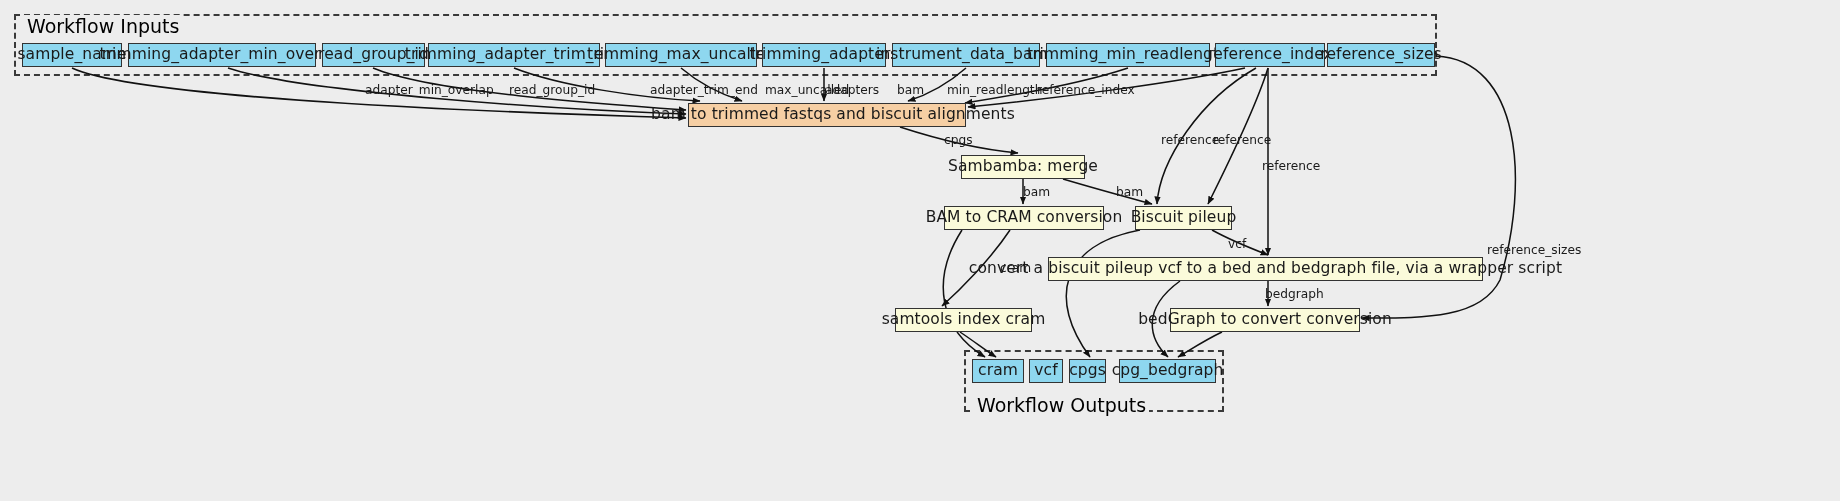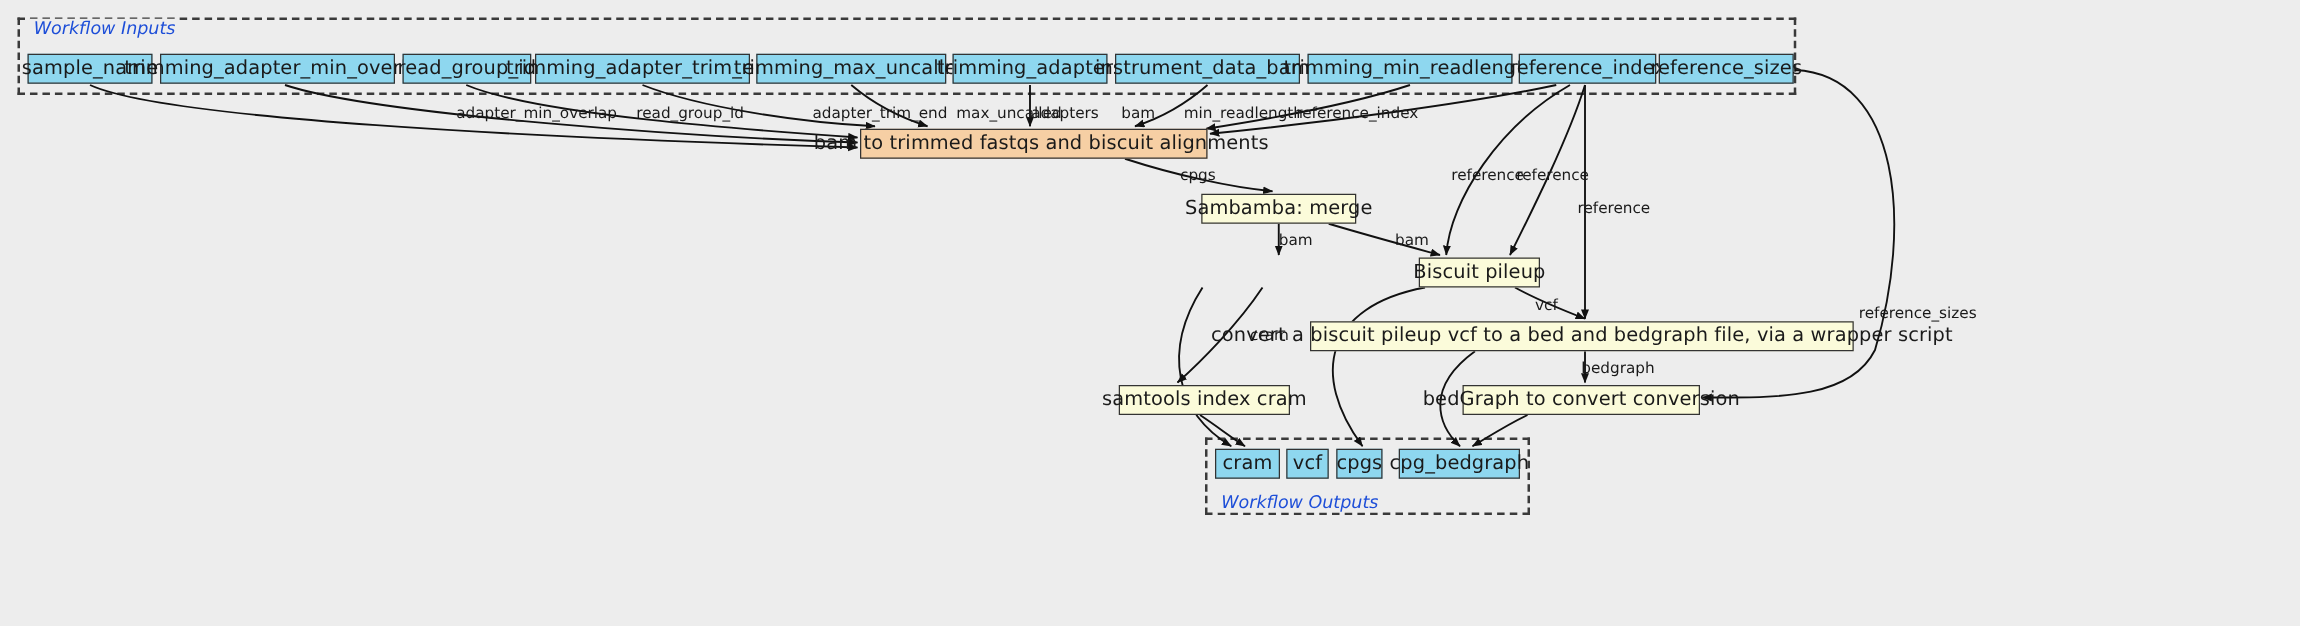--- a/index.html
+++ b/index.html
@@ -49,26 +49,25 @@
     padding-left: 12px;
   }
   .group {
     position: absolute;
     box-sizing: border-box;
     border: 2.2px dashed #3a3a3a;
     background: transparent;
   }
   .group-label {
     position: absolute;
-    font-size: 14px;
-    color: #1d4ed8;
+    font-size: 19px;
+    color: #000000;
     background: #ededed;
     padding: 0 3px;
     white-space: nowrap;
-    font-style: italic;
   }
   .edge-label {
     position: absolute;
     font-size: 12.2px;
     color: #1a1a1a;
     white-space: nowrap;
     line-height: 1;
     text-align: right;
   }
 </style>
@@ -138,20 +137,21 @@
   <div class="node io" style="left:428px; top:43px; width:172px; height:24px;">trimming_adapter_trim_end</div>
   <div class="node io" style="left:605px; top:43px; width:152px; height:24px;">trimming_max_uncalled</div>
   <div class="node io" style="left:762px; top:43px; width:124px; height:24px;">trimming_adapters</div>
   <div class="node io" style="left:892px; top:43px; width:148px; height:24px;">instrument_data_bams</div>
   <div class="node io" style="left:1046px; top:43px; width:164px; height:24px;">trimming_min_readlength</div>
   <div class="node io" style="left:1215px; top:43px; width:110px; height:24px;">reference_index</div>
   <div class="node io" style="left:1327px; top:43px; width:108px; height:24px;">reference_sizes</div>
 
   <div class="node step-hl" style="left:688px; top:103px; width:278px; height:24px;">bam to trimmed fastqs and biscuit alignments</div>
   <div class="node step" style="left:961px; top:155px; width:124px; height:24px;">Sambamba: merge</div>
+  <div class="node step" style="left:944px; top:206px; width:160px; height:24px;">BAM to CRAM conversion</div>
   <div class="node step" style="left:1135px; top:206px; width:97px; height:24px;">Biscuit pileup</div>
   <div class="node step" style="left:1048px; top:257px; width:435px; height:24px;">convert a biscuit pileup vcf to a bed and bedgraph file, via a wrapper script</div>
   <div class="node step" style="left:895px; top:308px; width:137px; height:24px;">samtools index cram</div>
   <div class="node step" style="left:1170px; top:308px; width:190px; height:24px;">bedGraph to convert conversion</div>
 
   <div class="node io" style="left:972px; top:359px; width:52px; height:24px;">cram</div>
   <div class="node io" style="left:1029px; top:359px; width:34px; height:24px;">vcf</div>
   <div class="node io" style="left:1069px; top:359px; width:37px; height:24px;">cpgs</div>
   <div class="node io" style="left:1119px; top:359px; width:97px; height:24px;">cpg_bedgraph</div>
 

